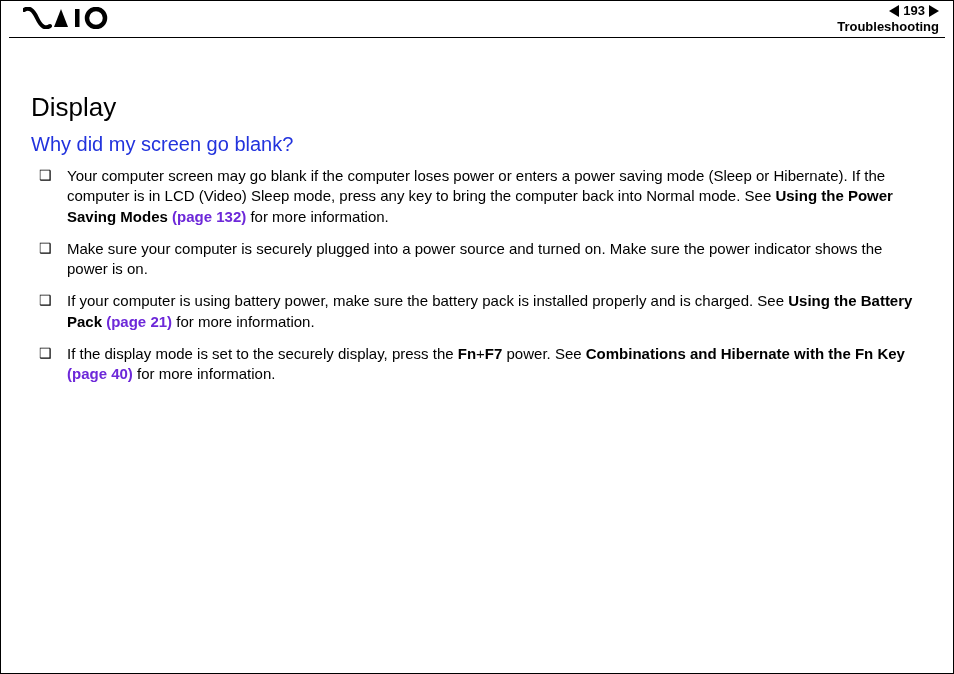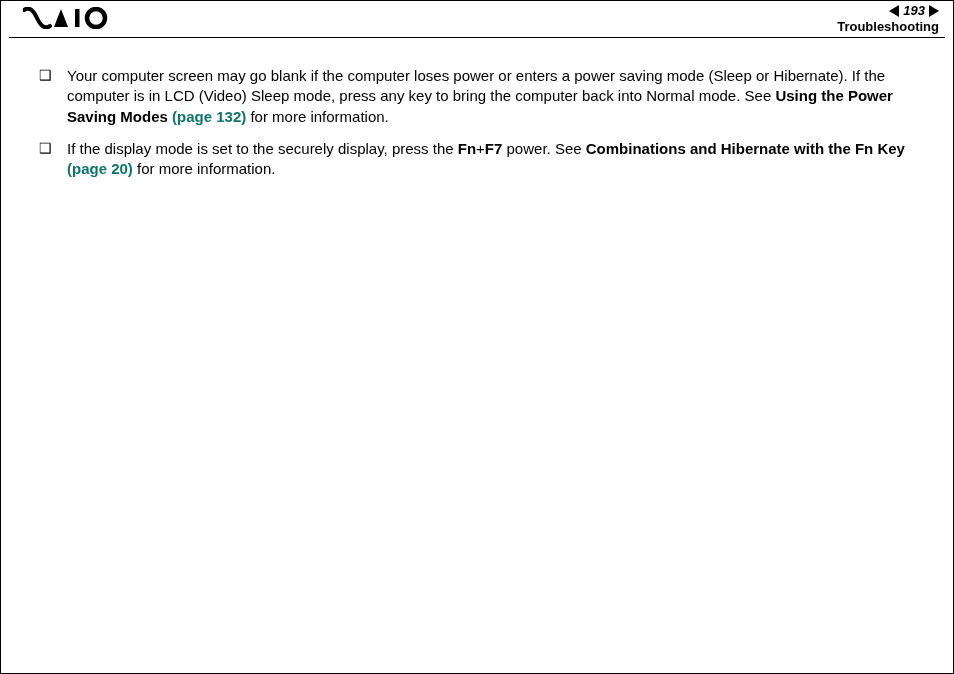--- a/index.html
+++ b/index.html
@@ -41,21 +41,20 @@
     top: 2px;
     text-align: right;
   }
   .nav-row {
     display:flex;
     align-items:center;
     justify-content:flex-end;
     gap:2px;
   }
   .page-num {
-    font-style: italic;
     font-weight: bold;
     font-size: 13px;
     padding: 0 2px;
   }
   .tri {
     width: 0; height: 0;
     display:inline-block;
   }
   .tri-left {
     border-top: 6px solid transparent;
@@ -98,21 +97,21 @@
     line-height: 1.35;
   }
   ul.bullets > li::before {
     content: "❑";
     position: absolute;
     left: 0;
     top: 0;
     font-size: 14px;
   }
   .b { font-weight: bold; }
-  .link { color: #0f766e; font-weight: bold; }
+  .link { color: #6d28d9; font-weight: bold; }
 </style>
 </head>
 <body>
 <div class="page">
 
 <div class="header">
   <div class="logo">
     <svg width="88" height="22" viewBox="0 0 88 22">
       <path d="M1 3 Q 8 -2 14 11 Q 20 24 27 19" stroke="#000" stroke-width="4" fill="none" stroke-linecap="round"></path>
       <path d="M38 2 L31 20 L45 20 Z" fill="#000"></path>
@@ -124,24 +123,32 @@
     <div class="nav-row">
       <span class="tri tri-left"></span>
       <span class="page-num">193</span>
       <span class="tri tri-right"></span>
     </div>
     <div class="section-label">Troubleshooting</div>
   </div>
 </div>
 
 <div class="content">
+  <h1 class="display-title">Display</h1>
+  <h2 class="question">Why did my screen go blank?</h2>
 
   <ul class="bullets">
     <li>
       <span>Your computer screen may go blank if the computer loses power or enters a power saving mode (Sleep or Hibernate). If the computer is in LCD (Video) Sleep mode, press any key to bring the computer back into Normal mode. See </span><span class="b">Using the Power Saving Modes </span><span class="link">(page 132)</span><span> for more information.</span>
     </li>
     <li>
-      <span>If the display mode is set to the securely display, press the </span><span class="b">Fn</span><span>+</span><span class="b">F7</span><span> power. See </span><span class="b">Combinations and Hibernate with the Fn Key </span><span class="link">(page 20)</span><span> for more information.</span>
+      <span>Make sure your computer is securely plugged into a power source and turned on. Make sure the power indicator shows the power is on.</span>
+    </li>
+    <li>
+      <span>If your computer is using battery power, make sure the battery pack is installed properly and is charged. See </span><span class="b">Using the Battery Pack </span><span class="link">(page 21)</span><span> for more information.</span>
+    </li>
+    <li>
+      <span>If the display mode is set to the securely display, press the </span><span class="b">Fn</span><span>+</span><span class="b">F7</span><span> power. See </span><span class="b">Combinations and Hibernate with the Fn Key </span><span class="link">(page 40)</span><span> for more information.</span>
     </li>
   </ul>
 </div>
 
 </div>
 
 </body></html>

